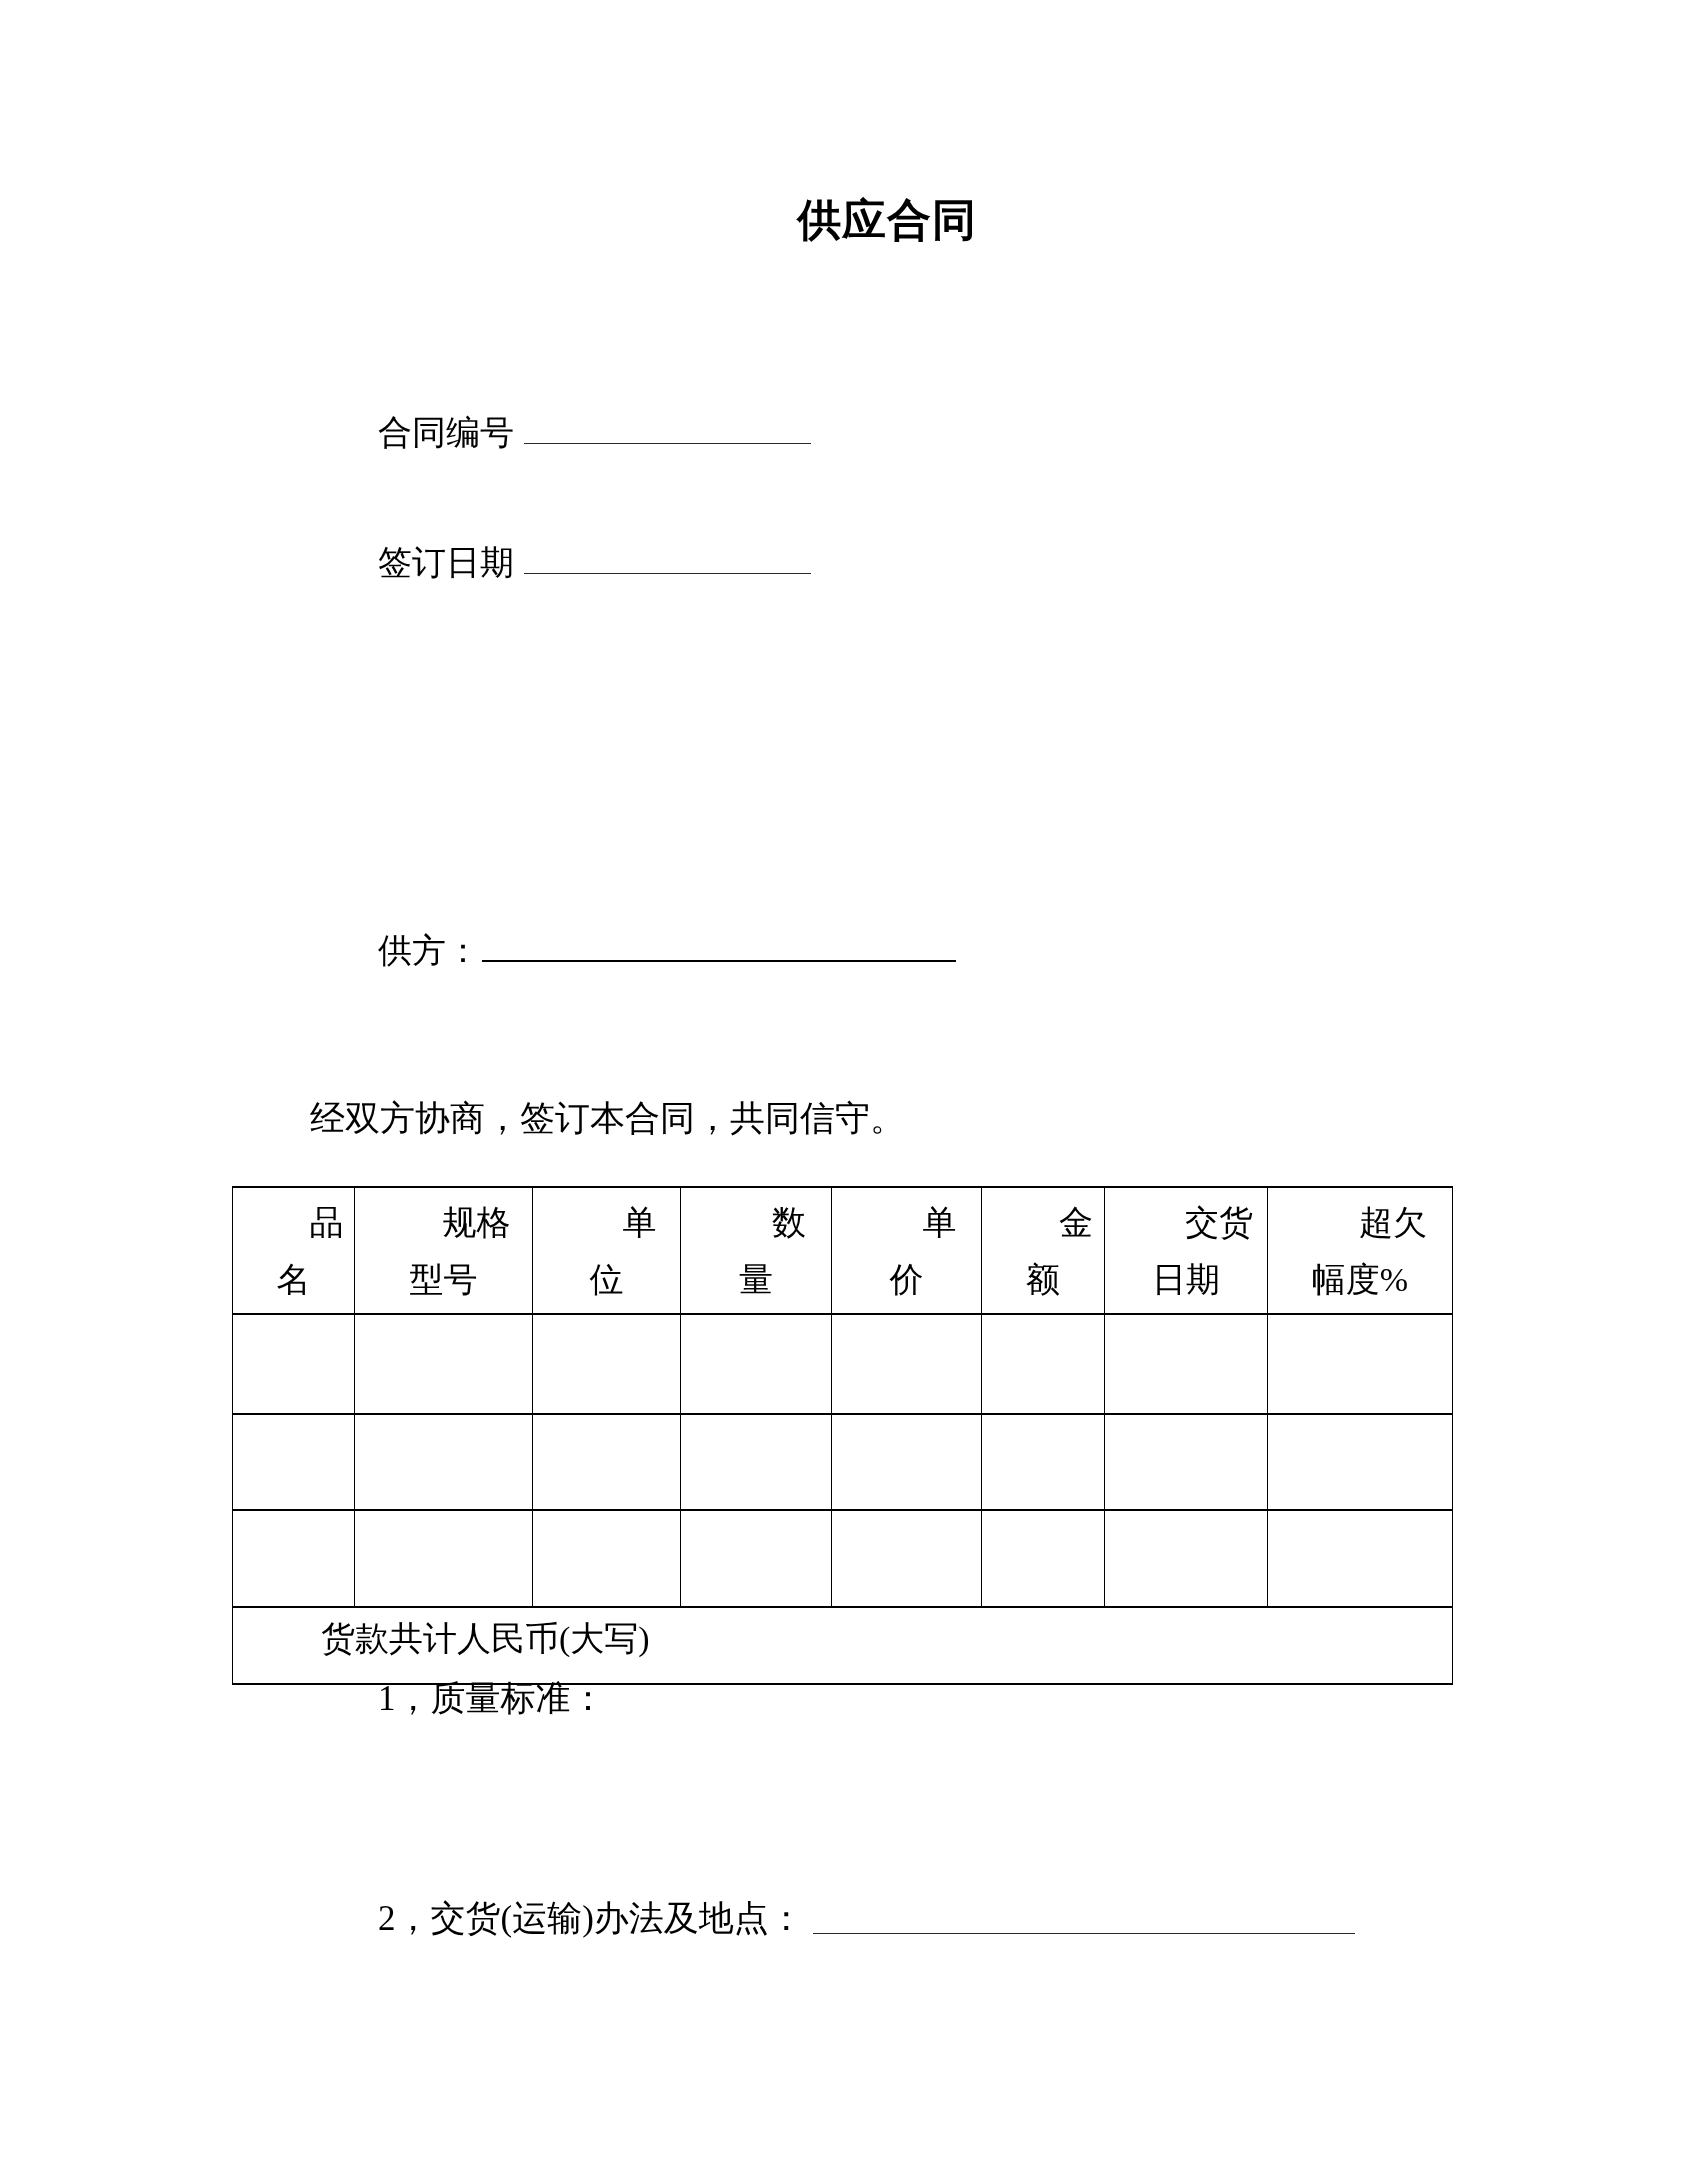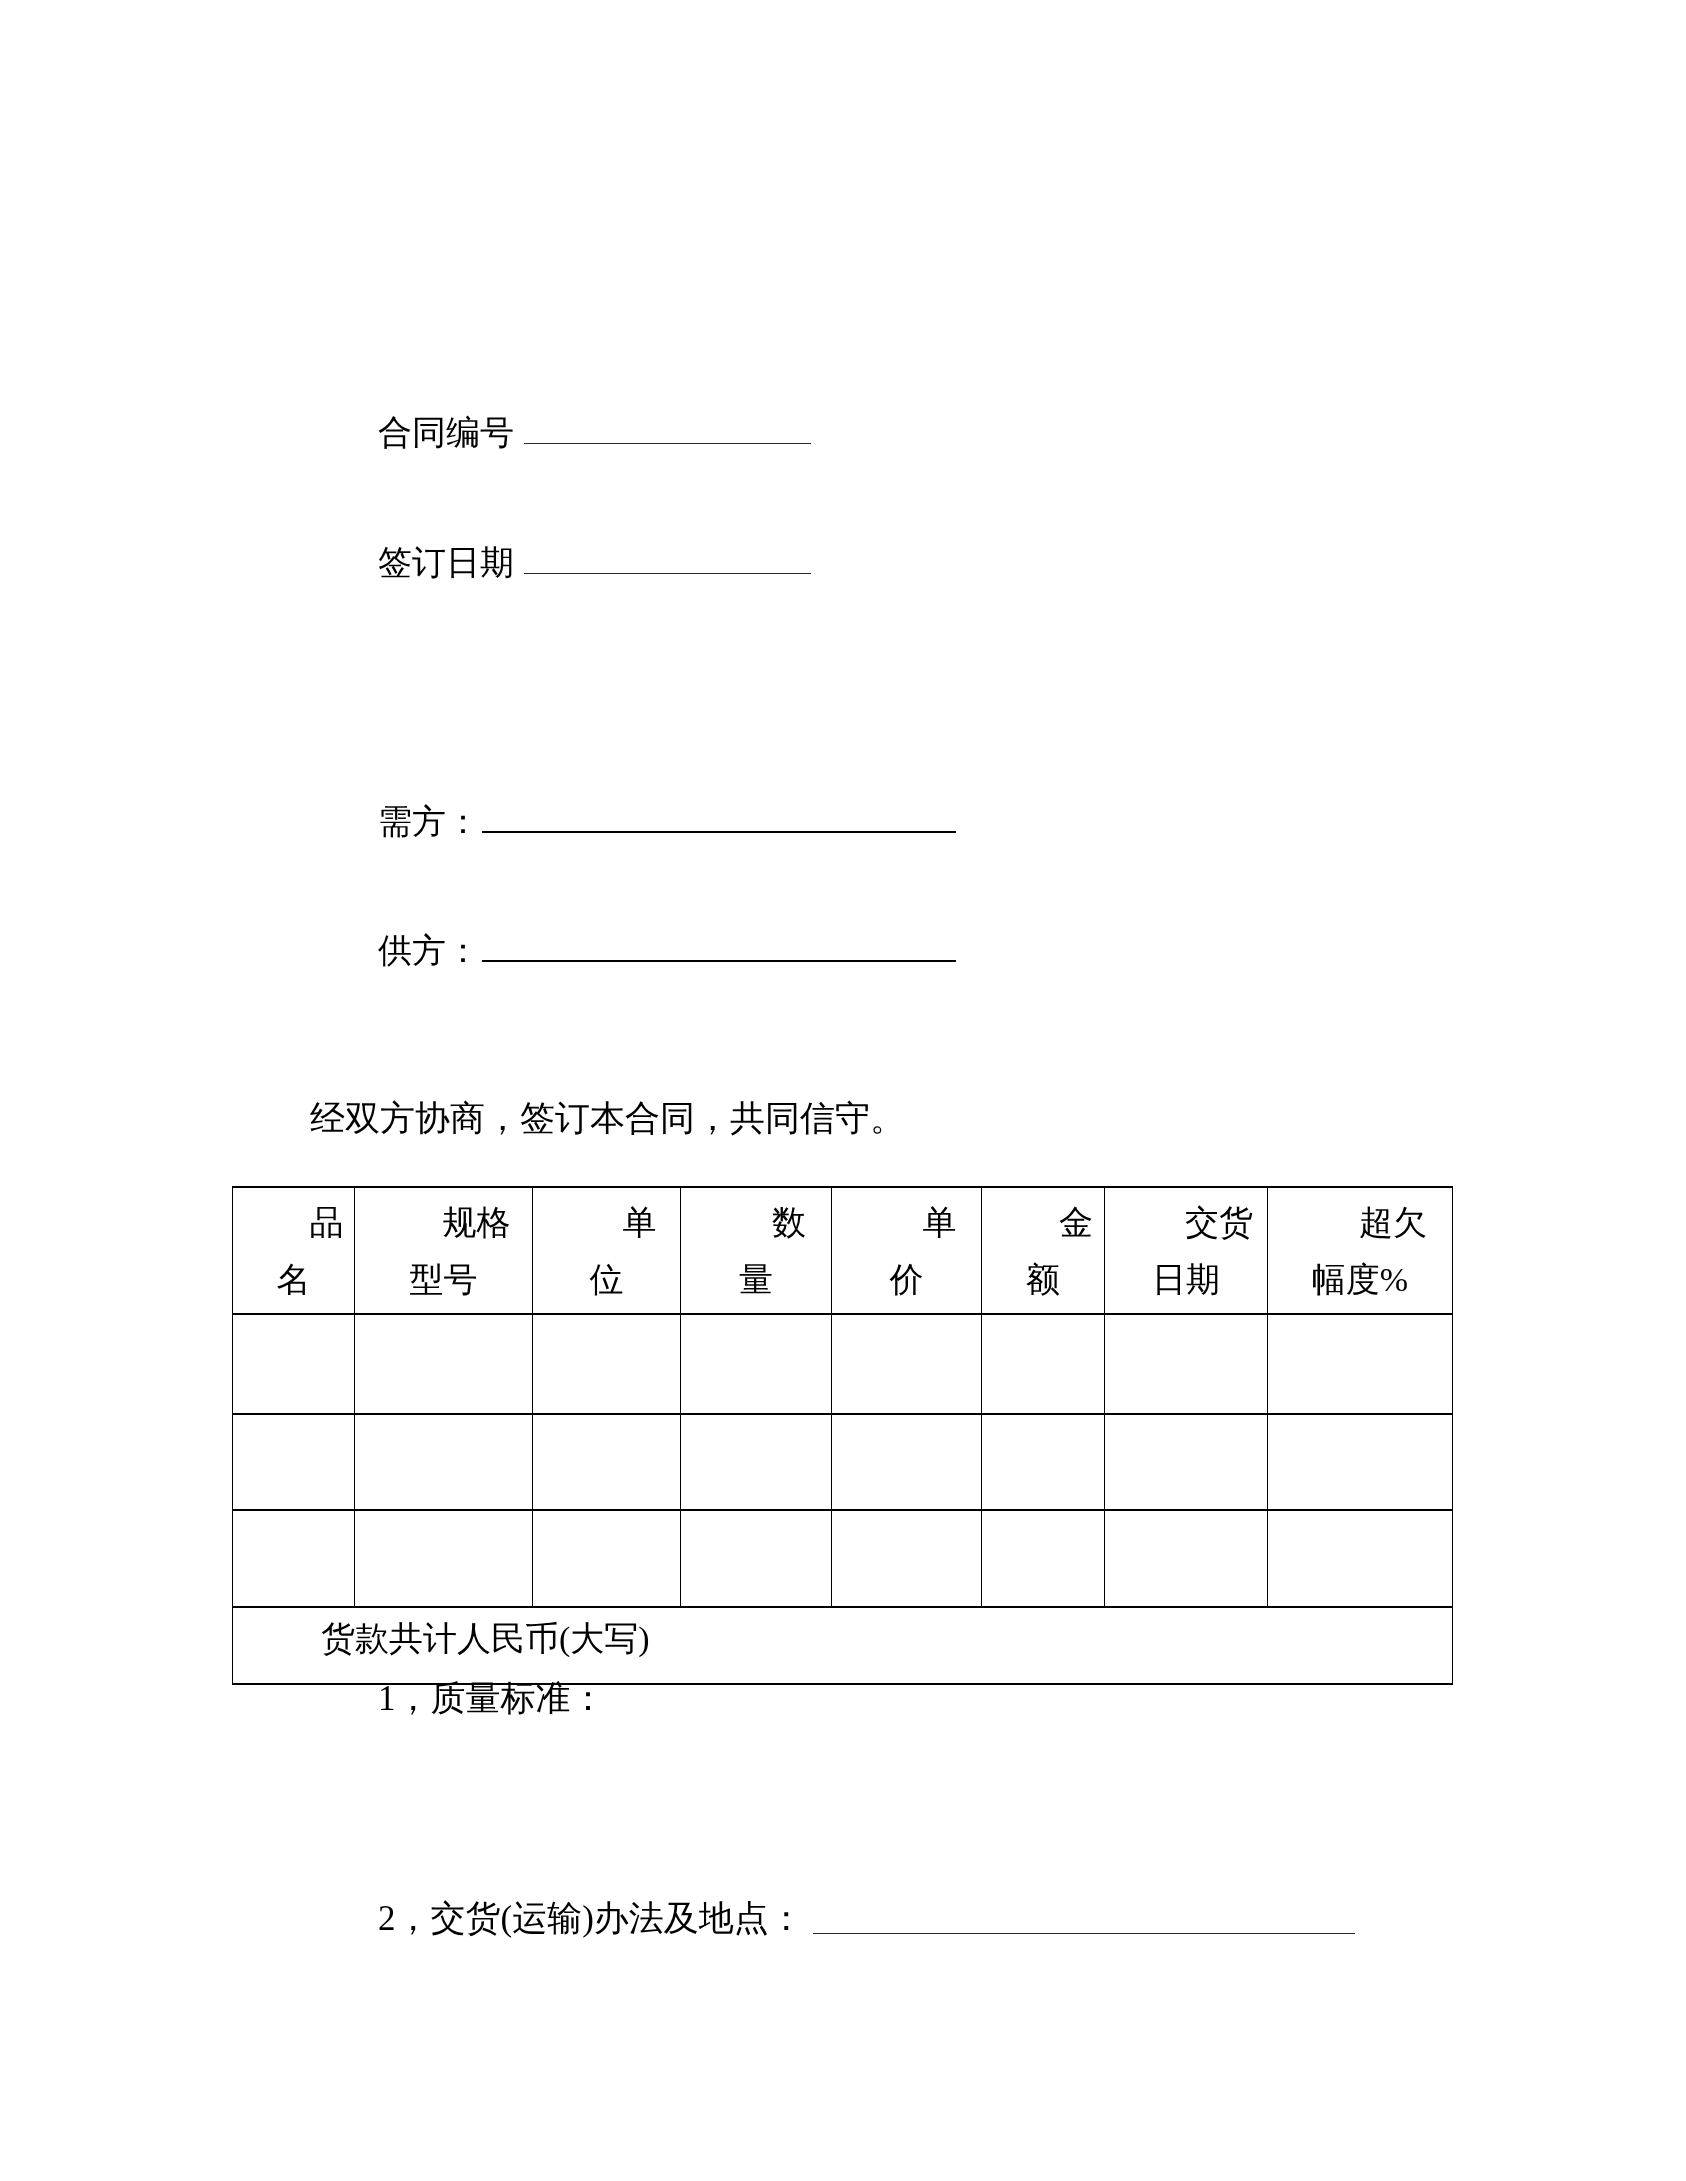--- a/index.html
+++ b/index.html
@@ -131,33 +131,31 @@
     height: 1.8px;
     align-self: flex-end;
     margin-bottom: 7.3px;
   }
 </style>
 </head>
 <body>
 
 <div class="page">
 
+  <div class="doc-title">供应合同</div>
 
   <div class="field-row f1">
     <span>合同编号</span><span class="blank-line blank-short"></span>
   </div>
 
   <div class="field-row f2">
     <span>签订日期</span><span class="blank-line blank-short"></span>
   </div>
 
 
-  <div class="field-row f4">
-    <span>需方：</span><span class="blank-line blank-party"></span>
-  </div>
 
   <div class="field-row f5">
     <span>供方：</span><span class="blank-line blank-party"></span>
   </div>
 
   <div class="intro">经双方协商，签订本合同，共同信守。</div>
 
   <table class="goods-table">
     <colgroup>
       <col style="width:122px">

